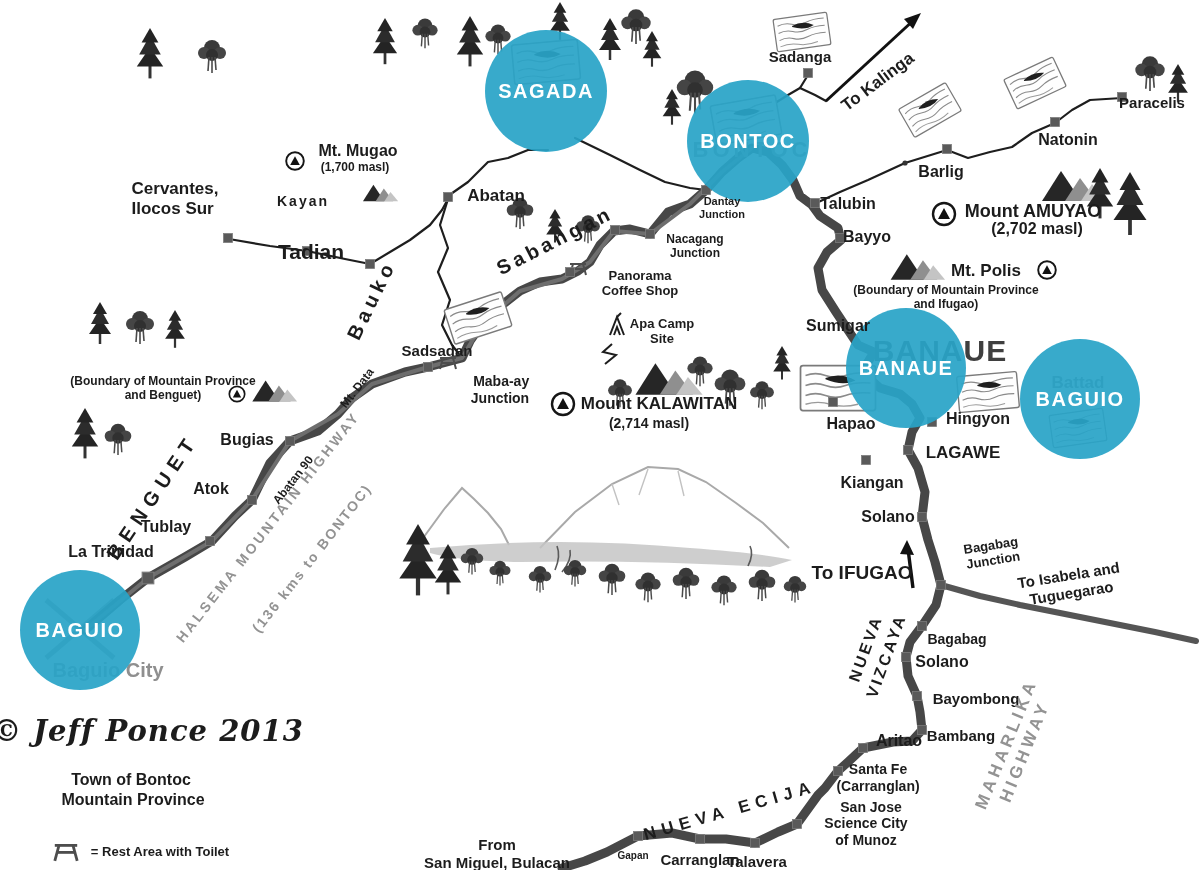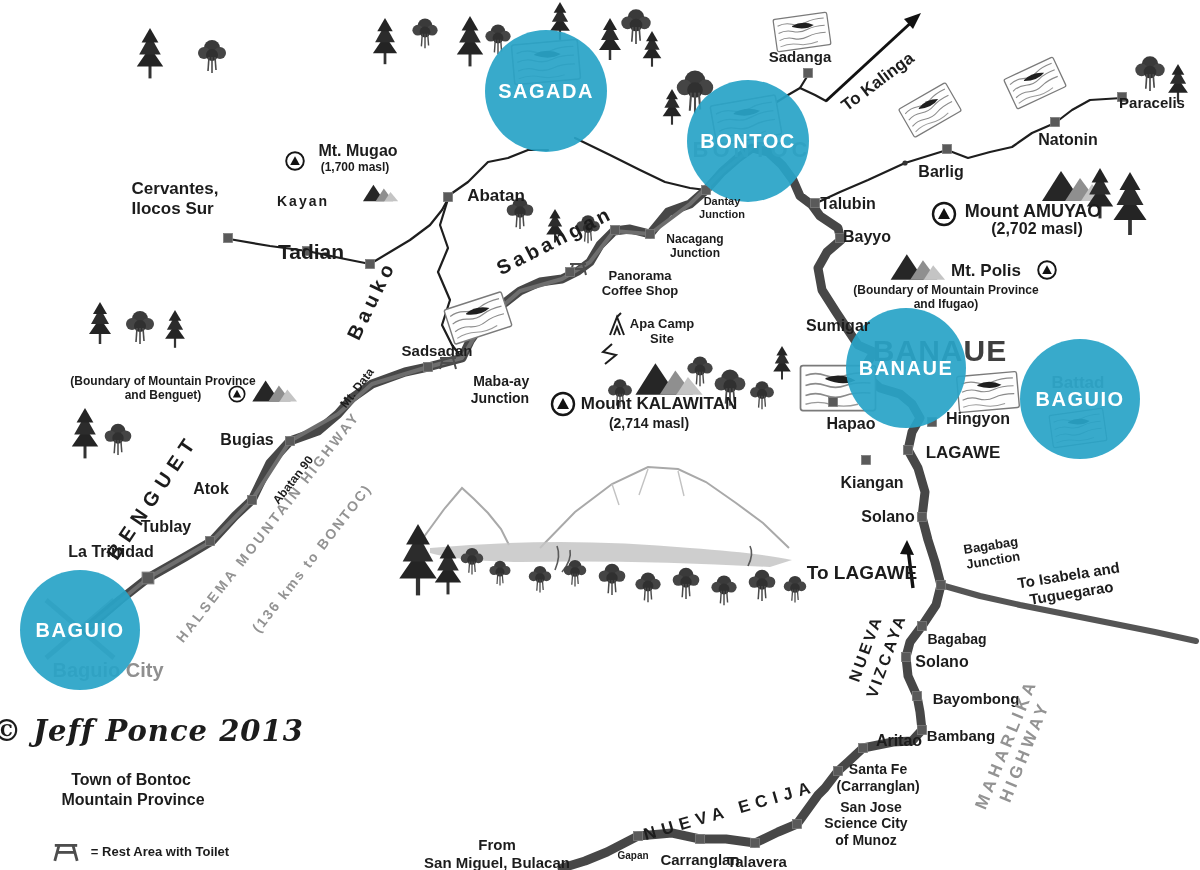--- a/index.html
+++ b/index.html
@@ -302,18 +302,18 @@
 <div class="lbl" style="left:961px;top:736px;font-size:15px">Bambang</div>
 <div class="lbl" style="left:976px;top:699px;font-size:15px">Bayombong</div>
 <div class="lbl" style="left:942px;top:662px;font-size:16px">Solano</div>
 <div class="lbl" style="left:957px;top:639px;font-size:14px">Bagabag</div>
 <div class="lbl" style="left:876px;top:652px;font-size:16px;letter-spacing:3px;line-height:1.35;transform:translate(-50%,-50%) rotate(-70deg)">NUEVA
 VIZCAYA</div>
 <div class="lbl gray" style="left:1016px;top:748px;font-size:17px;letter-spacing:4px;transform:translate(-50%,-50%) rotate(-68deg)">MAHARLIKA HIGHWAY</div>
 <div class="lbl" style="left:1070px;top:584px;font-size:15px;transform:translate(-50%,-50%) rotate(-9deg)">To Isabela and Tuguegarao</div>
 <div class="lbl" style="left:992px;top:553px;font-size:13px;transform:translate(-50%,-50%) rotate(-9deg)">Bagabag
 Junction</div>
-<div class="lbl" style="left:862px;top:573px;font-size:19px">To LAGAWE</div>
+<div class="lbl" style="left:862px;top:573px;font-size:19px">To IFUGAO</div>
 <div class="lbl" style="left:888px;top:517px;font-size:16px">Solano</div>
 <div class="lbl" style="left:872px;top:483px;font-size:16px">Kiangan</div>
 <div class="lbl" style="left:963px;top:453px;font-size:17px">LAGAWE</div>
 <div class="lbl" style="left:978px;top:419px;font-size:16px">Hingyon</div>
 <div class="lbl" style="left:851px;top:424px;font-size:16px">Hapao</div>
 
 </body></html>

